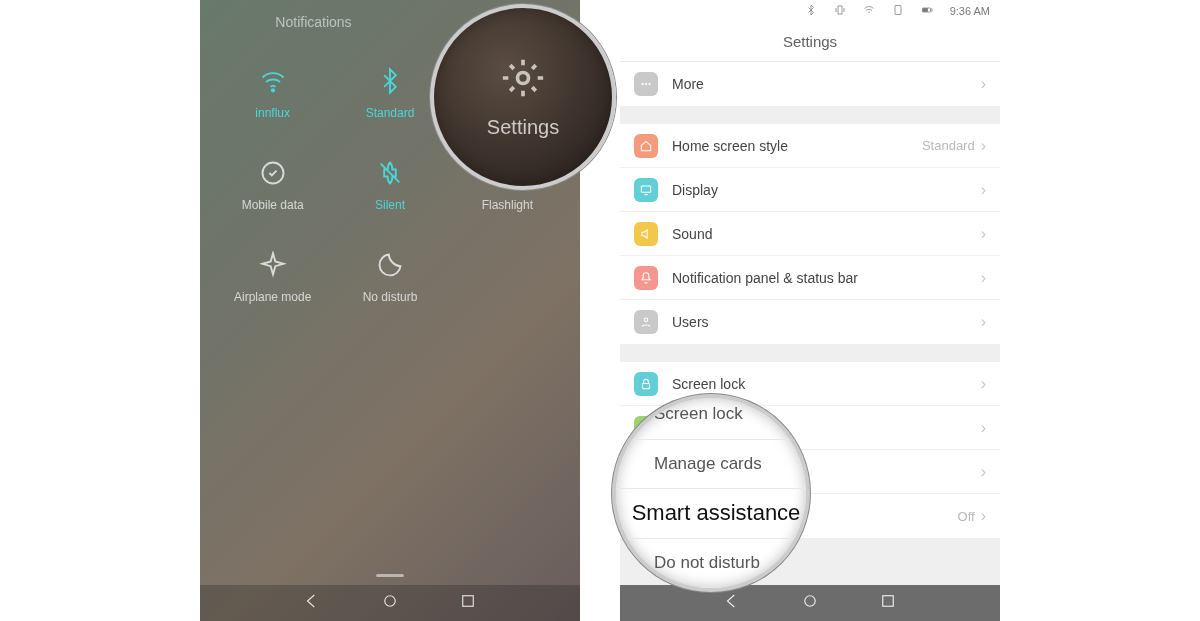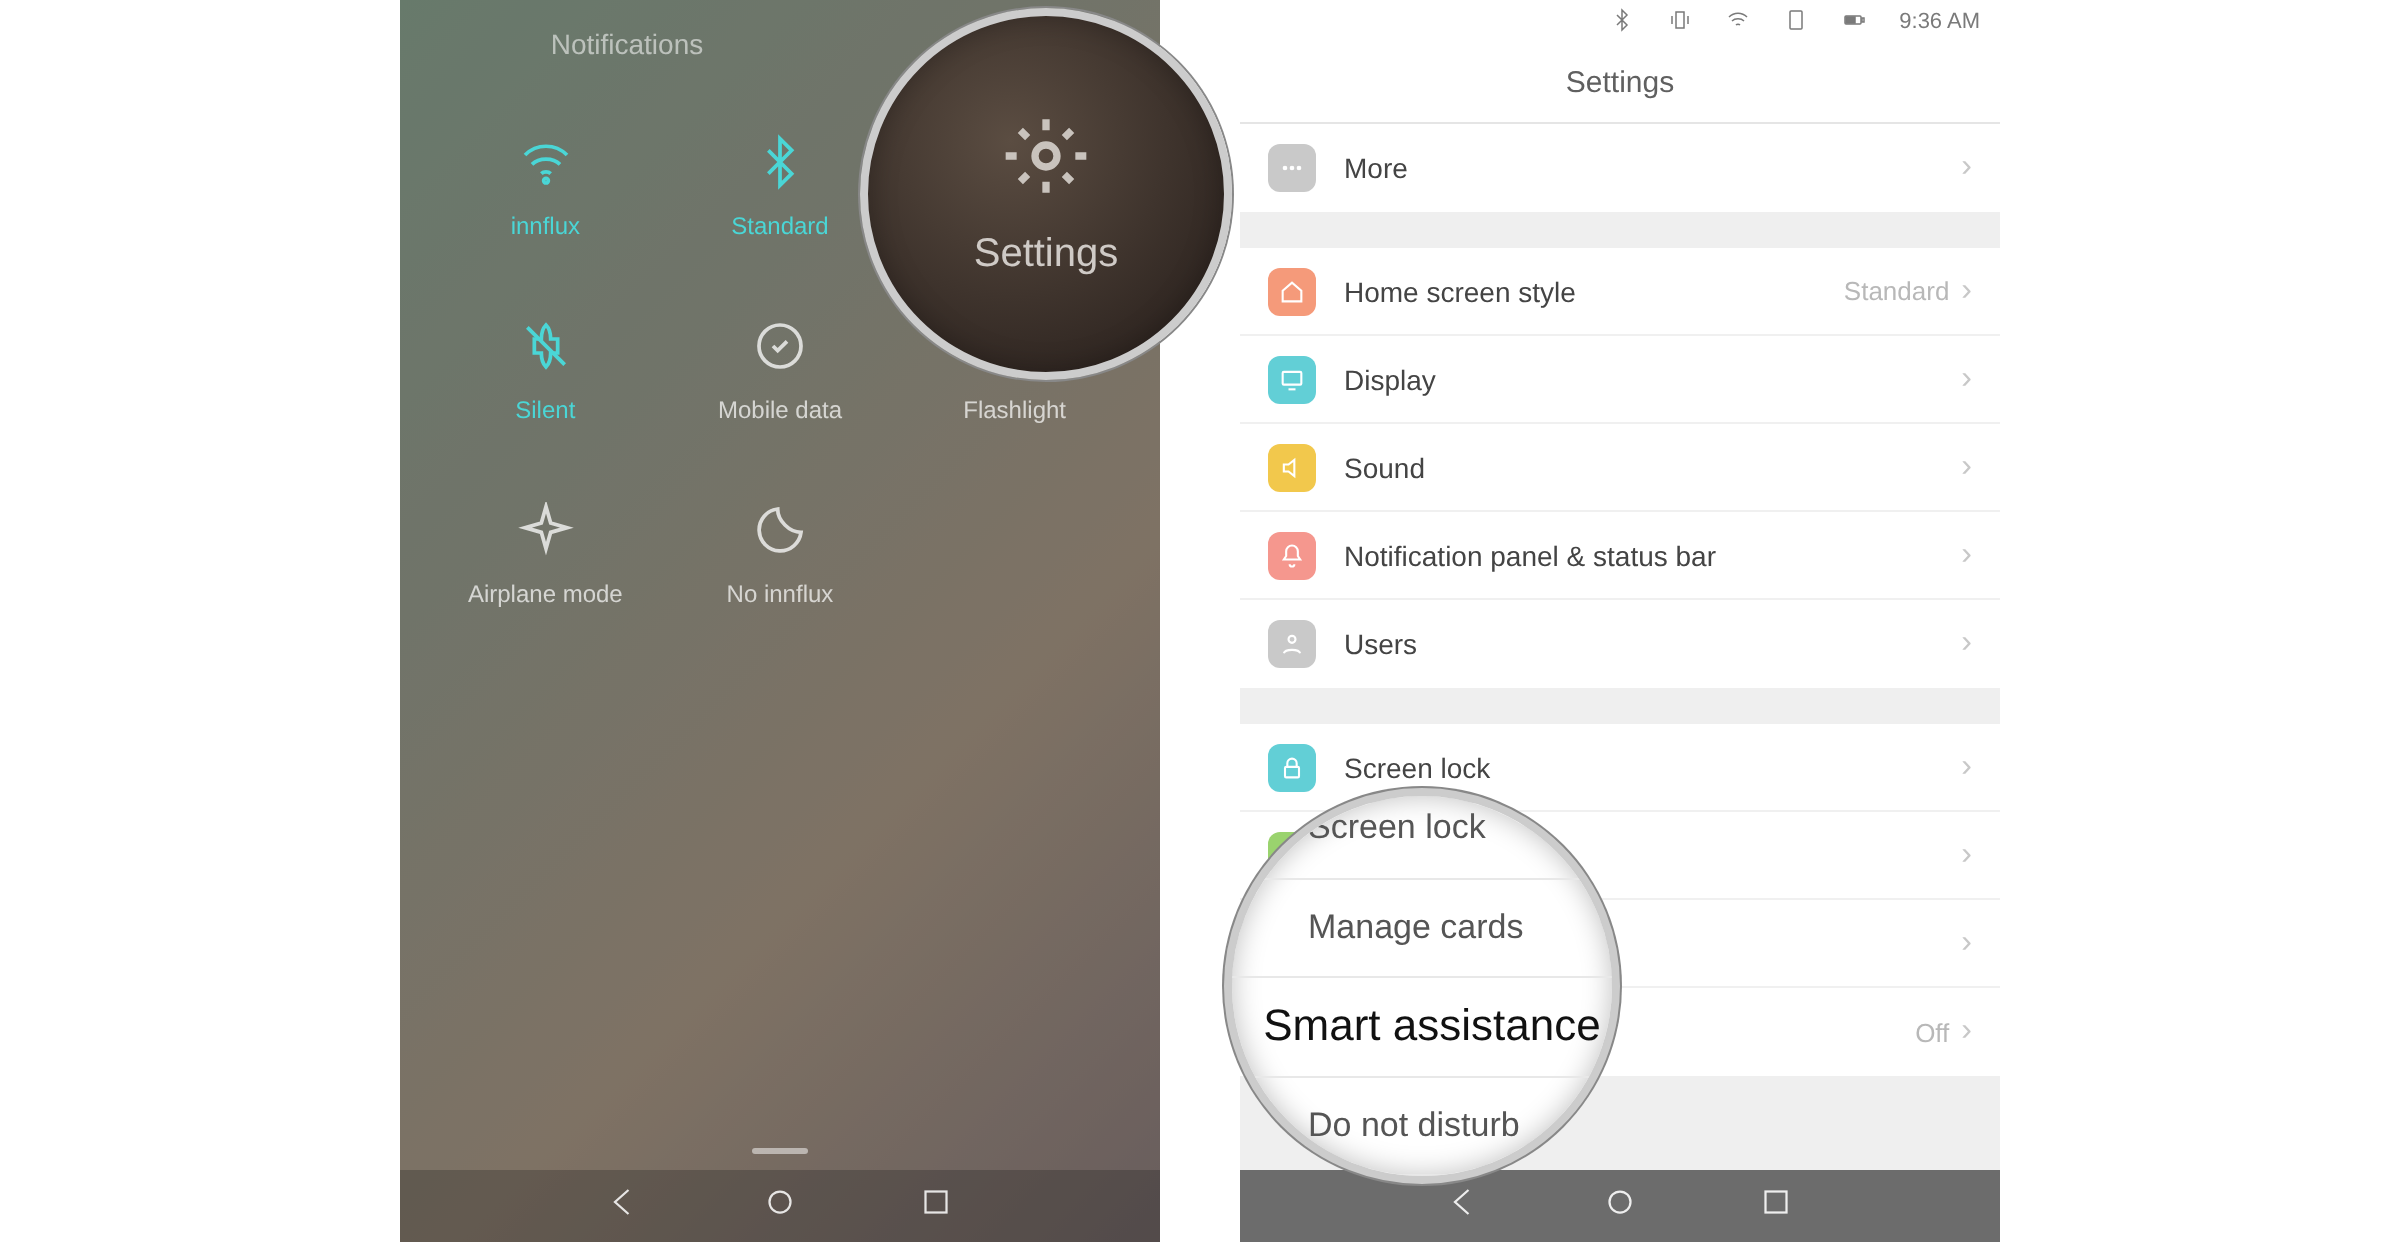--- a/index.html
+++ b/index.html
@@ -247,62 +247,62 @@
         </div>
         <div class="toggle on">
           <span class="ic">
             <svg viewBox="0 0 24 24">
               <rect x="7" y="4" width="10" height="16" rx="2" transform="rotate(25 12 12)"></rect>
               <path d="M3 8c0-3 2-5 5-5M21 16c0 3-2 5-5 5"></path>
             </svg>
           </span>
           <span>Auto-rotate</span>
         </div>
+        <div class="toggle off">
+          <span class="ic">
+            <svg viewBox="0 0 24 24">
+              <circle cx="12" cy="12" r="9"></circle>
+              <path d="M9 12l2 2 4-4"></path>
+            </svg>
+          </span>
+          <span>Mobile data</span>
+        </div>
         <div class="toggle on">
           <span class="ic">
             <svg viewBox="0 0 24 24">
               <path d="M12 3c-2 2-2 6-2 6H7v6h3s0 4 2 6c2-2 2-6 2-6h3V9h-3s0-4-2-6z"></path>
               <path d="M4 4l16 16"></path>
             </svg>
           </span>
           <span>Silent</span>
         </div>
         <div class="toggle off">
           <span class="ic">
             <svg viewBox="0 0 24 24">
-              <circle cx="12" cy="12" r="9"></circle>
-              <path d="M9 12l2 2 4-4"></path>
-            </svg>
-          </span>
-          <span>Mobile data</span>
-        </div>
-        <div class="toggle off">
-          <span class="ic">
-            <svg viewBox="0 0 24 24">
               <path d="M8 3h8l-2 6v9a2 2 0 0 1-4 0V9z"></path>
               <path d="M12 1v-0M7 1l1 1M17 1l-1 1"></path>
             </svg>
           </span>
           <span>Flashlight</span>
         </div>
         <div class="toggle off">
           <span class="ic">
             <svg viewBox="0 0 24 24">
               <path d="M12 2l2 7 7 2-7 2-2 7-2-7-7-2 7-2z"></path>
             </svg>
           </span>
           <span>Airplane mode</span>
         </div>
         <div class="toggle off">
           <span class="ic">
             <svg viewBox="0 0 24 24">
               <path d="M21 13A9 9 0 1 1 11 3c0 5 5 10 10 10z"></path>
             </svg>
           </span>
-          <span>No innflux</span>
+          <span>No disturb</span>
         </div>
       </div>
   </div>
   <div class="handle"></div>
   <div class="navbar">
     <span><svg viewBox="0 0 24 24">
           <path d="M15 4 6 12l9 8"></path>
         </svg></span>
     <span><svg viewBox="0 0 24 24">
           <circle cx="12" cy="12" r="7"></circle>

